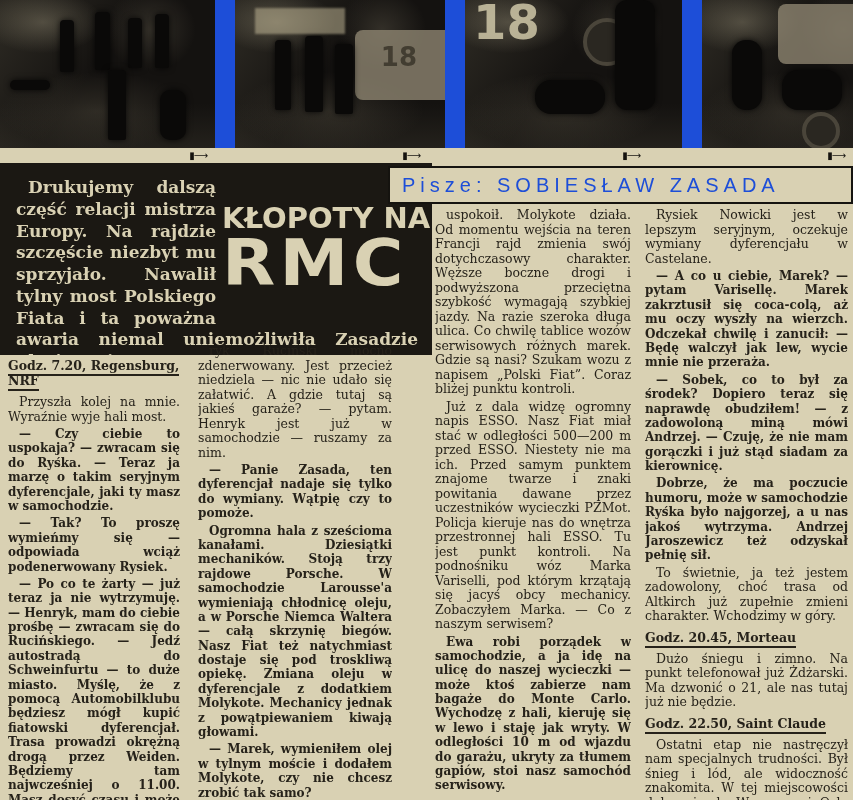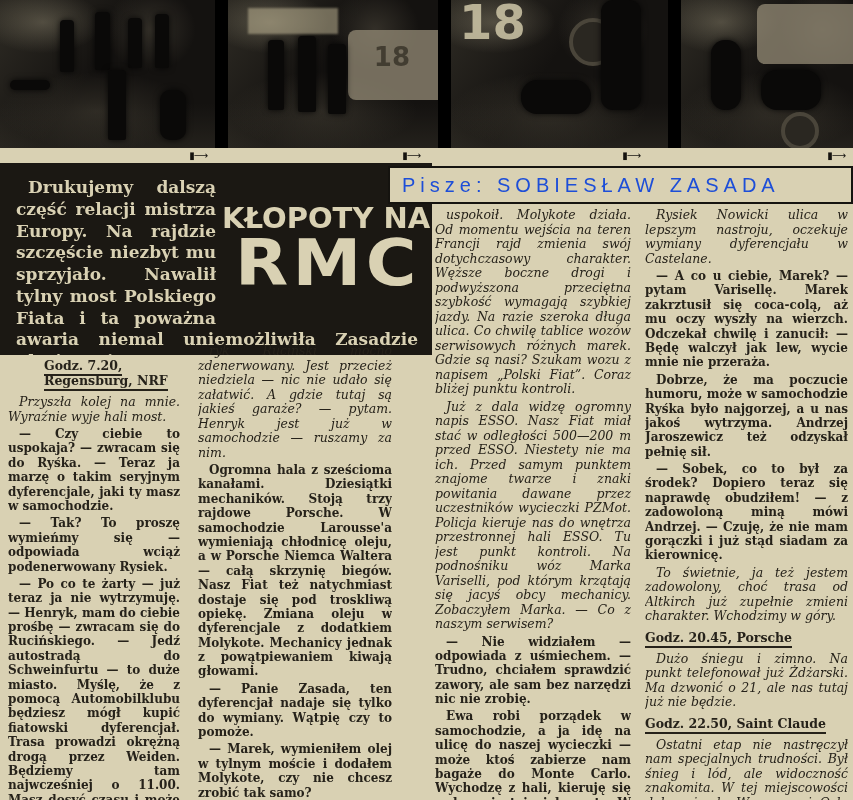--- a/index.html
+++ b/index.html
@@ -1,20 +1,20 @@
 <!DOCTYPE html>
 <html><head>
 <meta charset="utf-8">
 <style>
   html,body{margin:0;padding:0;}
   body{width:853px;height:800px;background:#d9d1b3;font-family:"DejaVu Serif",serif;}
   #page{position:relative;width:853px;height:800px;overflow:hidden;background:#d9d1b3;}
 
   
-  .photo-strip{position:absolute;left:0;top:0;width:853px;height:148px;display:flex;gap:13px;background:#000000;}
+  .photo-strip{position:absolute;left:0;top:0;width:853px;height:148px;display:flex;gap:20px;background:#1d4ed8;}
   .photo{position:relative;height:148px;background:#141210;overflow:hidden;flex:0 0 auto;}
   .photo .grain{position:absolute;inset:0;
     background:
       radial-gradient(ellipse 40% 30% at 20% 15%, rgba(190,180,150,.30), transparent 70%),
       radial-gradient(ellipse 30% 40% at 70% 20%, rgba(160,150,125,.22), transparent 70%),
       radial-gradient(ellipse 60% 35% at 45% 75%, rgba(120,112,92,.25), transparent 75%),
       linear-gradient(125deg, rgba(95,90,74,.35) 0%, transparent 45%),
       linear-gradient(0deg, rgba(60,56,46,.4) 0%, transparent 30%);}
   .photo .fig{position:absolute;background:#0a0908;border-radius:4px 4px 2px 2px;box-shadow:0 0 6px rgba(0,0,0,.8);}
   .photo .lightpatch{position:absolute;background:#bdb393;opacity:.55;filter:blur(1px);}
@@ -23,41 +23,41 @@
   .wheel{position:absolute;background:#2a2721;border-radius:50%;border:4px solid #4a453a;}
 
   
   .arrow-band{position:absolute;left:0;top:148px;width:853px;height:15px;display:flex;gap:3px;}
   .arrow-cell{height:15px;display:flex;justify-content:flex-end;align-items:center;padding-right:8px;box-sizing:border-box;}
   .seq-arrow{font-family:"DejaVu Sans",sans-serif;font-size:10px;color:#15130f;letter-spacing:-1px;line-height:1;}
 
   
   .darkbox{position:absolute;left:0;top:163px;width:432px;height:192px;background:#1b1813;color:#d9d1b3;
     padding:14px 14px 8px 16px;box-sizing:border-box;overflow:hidden;}
-  .title-block{float:right;width:202px;height:148px;text-align:center;padding-left:6px;box-sizing:border-box;}
+  .title-block{float:right;width:202px;height:148px;text-align:left;padding-left:6px;box-sizing:border-box;}
   .title-l1{font-family:"DejaVu Sans",sans-serif;font-weight:800;font-size:29px;letter-spacing:0;line-height:1.05;margin-top:26px;white-space:nowrap;}
   .title-l2{font-family:"DejaVu Sans",sans-serif;font-weight:800;font-size:64px;letter-spacing:4px;line-height:.95;transform:scaleX(1.08);transform-origin:left;}
   .intro-p{font-size:17px;font-weight:bold;line-height:1.28;text-align:justify;margin:0 0 4px;text-indent:12px;}
 
   
   .byline-box{position:absolute;left:388px;top:166px;width:465px;height:38px;background:#d9d1b3;
     border:2px solid #15130f;box-sizing:border-box;display:flex;align-items:center;padding-left:12px;}
   .byline-text{font-family:Liberation Sans, sans-serif;font-size:20px;font-weight:400;letter-spacing:5px;color:#1d4ed8;white-space:nowrap;}
 
   
   .col{position:absolute;overflow:hidden;color:#26221a;}
   #col1{left:8px;top:358px;width:172px;height:442px;}
   #col2{left:198px;top:344px;width:194px;height:456px;}
   #col3{left:435px;top:208px;width:196px;height:592px;}
   #col4{left:645px;top:208px;width:203px;height:592px;}
-  .body-p{font-size:12.5px;line-height:1.16;text-align:justify;text-indent:11px;margin:0 0 3px;font-style:italic;}
+  .body-p{font-size:12.5px;line-height:1.16;text-align:justify;text-indent:11px;margin:0 0 3px;}
   .small-p{font-size:12px;font-weight:bold;line-height:1.2;text-align:justify;text-indent:11px;margin:2px 0 3px;}
   .col-heading{font-size:12.5px;font-weight:bold;margin:6px 0 7px;}
   .col-heading span{border-bottom:2px solid #26221a;padding-bottom:1px;}
-  .col-heading:first-child{margin-top:0;margin-left:36px;}
+  .col-heading:first-child{margin-top:0;}
 </style>
 </head>
 <body>
 
 <div id="page">
 
   <div class="photo-strip">
     <div class="photo" style="width:215px">
       <div class="grain"></div>
       <div class="fig" style="left:60px;top:20px;width:14px;height:52px"></div>
@@ -123,35 +123,34 @@
 
   <div class="col" id="col1">
       <div class="col-heading"><span>Godz. 7.20, Regensburg, NRF</span></div>
       <p class="body-p">Przyszła kolej na mnie. Wyraźnie wyje hali most.</p>
       <p class="small-p">— Czy ciebie to uspokaja? — zwracam się do Ryśka. — Teraz ja marzę o takim seryjnym dyferencjale, jaki ty masz w samochodzie.</p>
       <p class="small-p">— Tak? To proszę wymieńmy się — odpowiada wciąż podenerwowany Rysiek.</p>
       <p class="small-p">— Po co te żarty — już teraz ja nie wytrzymuję. — Henryk, mam do ciebie prośbę — zwracam się do Rucińskiego. — Jedź autostradą do Schweinfurtu — to duże miasto. Myślę, że z pomocą Automobilklubu będziesz mógł kupić fiatowski dyferencjał. Trasa prowadzi okrężną drogą przez Weiden. Będziemy tam najwcześniej o 11.00. Masz dosyć czasu i może coś załatwisz.</p>
     </div>
   <div class="col" id="col2">
       <p class="body-p">ryk Ruciński mocno zdenerwowany. Jest przecież niedziela — nic nie udało się załatwić. A gdzie tutaj są jakieś garaże? — pytam. Henryk jest już w samochodzie — ruszamy za nim.</p>
+      <p class="small-p">— Panie Zasada, ten dyferencjał nadaje się tylko do wymiany. Wątpię czy to pomoże.</p>
       <p class="small-p">Ogromna hala z sześcioma kanałami. Dziesiątki mechaników. Stoją trzy rajdowe Porsche. W samochodzie Larousse'a wymieniają chłodnicę oleju, a w Porsche Niemca Waltera — całą skrzynię biegów. Nasz Fiat też natychmiast dostaje się pod troskliwą opiekę. Zmiana oleju w dyferencjale z dodatkiem Molykote. Mechanicy jednak z powątpiewaniem kiwają głowami.</p>
-      <p class="small-p">— Panie Zasada, ten dyferencjał nadaje się tylko do wymiany. Wątpię czy to pomoże.</p>
       <p class="small-p">— Marek, wymieniłem olej w tylnym moście i dodałem Molykote, czy nie chcesz zrobić tak samo?</p>
     </div>
   <div class="col" id="col3">
       <p class="body-p">uspokoił. Molykote działa. Od momentu wejścia na teren Francji rajd zmienia swój dotychczasowy charakter. Węższe boczne drogi i podwyższona przeciętna szybkość wymagają szybkiej jazdy. Na razie szeroka długa ulica. Co chwilę tablice wozów serwisowych różnych marek. Gdzie są nasi? Szukam wozu z napisem „Polski Fiat”. Coraz bliżej punktu kontroli.</p>
       <p class="body-p">Już z dala widzę ogromny napis ESSO. Nasz Fiat miał stać w odległości 500—200 m przed ESSO. Niestety nie ma ich. Przed samym punktem znajome twarze i znaki powitania dawane przez uczestników wycieczki PZMot. Policja kieruje nas do wnętrza przestronnej hali ESSO. Tu jest punkt kontroli. Na podnośniku wóz Marka Variselli, pod którym krzątają się jacyś obcy mechanicy. Zobaczyłem Marka. — Co z naszym serwisem?</p>
-      <p class="small-p">— Nie widziałem — odpowiada z uśmiechem. — Trudno, chciałem sprawdzić zawory, ale sam bez narzędzi nic nie zrobię.</p>
       <p class="small-p">Ewa robi porządek w samochodzie, a ja idę na ulicę do naszej wycieczki — może ktoś zabierze nam bagaże do Monte Carlo. Wychodzę z hali, kieruję się w lewo i staję jak wryty. W odległości 10 m od wjazdu do garażu, ukryty za tłumem gapiów, stoi nasz samochód serwisowy.</p>
     </div>
   <div class="col" id="col4">
-      <p class="body-p">Rysiek Nowicki ulica w lepszym nastroju, oczekuje wymiany dyferencjału w Castelane.</p>
+      <p class="body-p">Rysiek Nowicki jest w lepszym seryjnym, oczekuje wymiany dyferencjału w Castelane.</p>
       <p class="small-p">— A co u ciebie, Marek? — pytam Varisellę. Marek zakrztusił się coca-colą, aż mu oczy wyszły na wierzch. Odczekał chwilę i zanucił: — Będę walczył jak lew, wycie mnie nie przeraża.</p>
+      <p class="small-p">— Sobek, co to był za środek? Dopiero teraz się naprawdę obudziłem! — z zadowoloną miną mówi Andrzej. — Czuję, że nie mam gorączki i już stąd siadam za kierownicę.</p>
       <p class="small-p">Dobrze, że ma poczucie humoru, może w samochodzie Ryśka było najgorzej, a u nas jakoś wytrzyma. Andrzej Jaroszewicz też odzyskał pełnię sił.</p>
-      <p class="small-p">— Sobek, co to był za środek? Dopiero teraz się naprawdę obudziłem! — z zadowoloną miną mówi Andrzej. — Czuję, że nie mam gorączki i już stąd siadam za kierownicę.</p>
       <p class="body-p">To świetnie, ja też jestem zadowolony, choć trasa od Altkirch już zupełnie zmieni charakter. Wchodzimy w góry.</p>
-      <div class="col-heading"><span>Godz. 20.45, Porsche</span></div>
+      <div class="col-heading"><span>Godz. 20.45, Morteau</span></div>
       <p class="body-p">Dużo śniegu i zimno. Na punkt telefonował już Żdżarski. Ma dzwonić o 21, ale nas tutaj już nie będzie.</p>
       <div class="col-heading"><span>Godz. 22.50, Saint Claude</span></div>
       <p class="body-p">Ostatni etap nie nastręczył nam specjalnych trudności. Był śnieg i lód, ale widoczność znakomita. W tej miejscowości dołączają do Warszawy i Oslo zawodnicy z Reims, Frankfurtu, Glasgow i Monte Carlo. W Saint Claude byłem już dziesiątki razy. Wiele rajdów przebiega tymi drogami. Miasteczko otoczone górami, a okoliczne trasy rajdowe nie nasuwają mi radosnych wspomnień.</p>
     </div>
 
 </div>
 
 </body></html>

